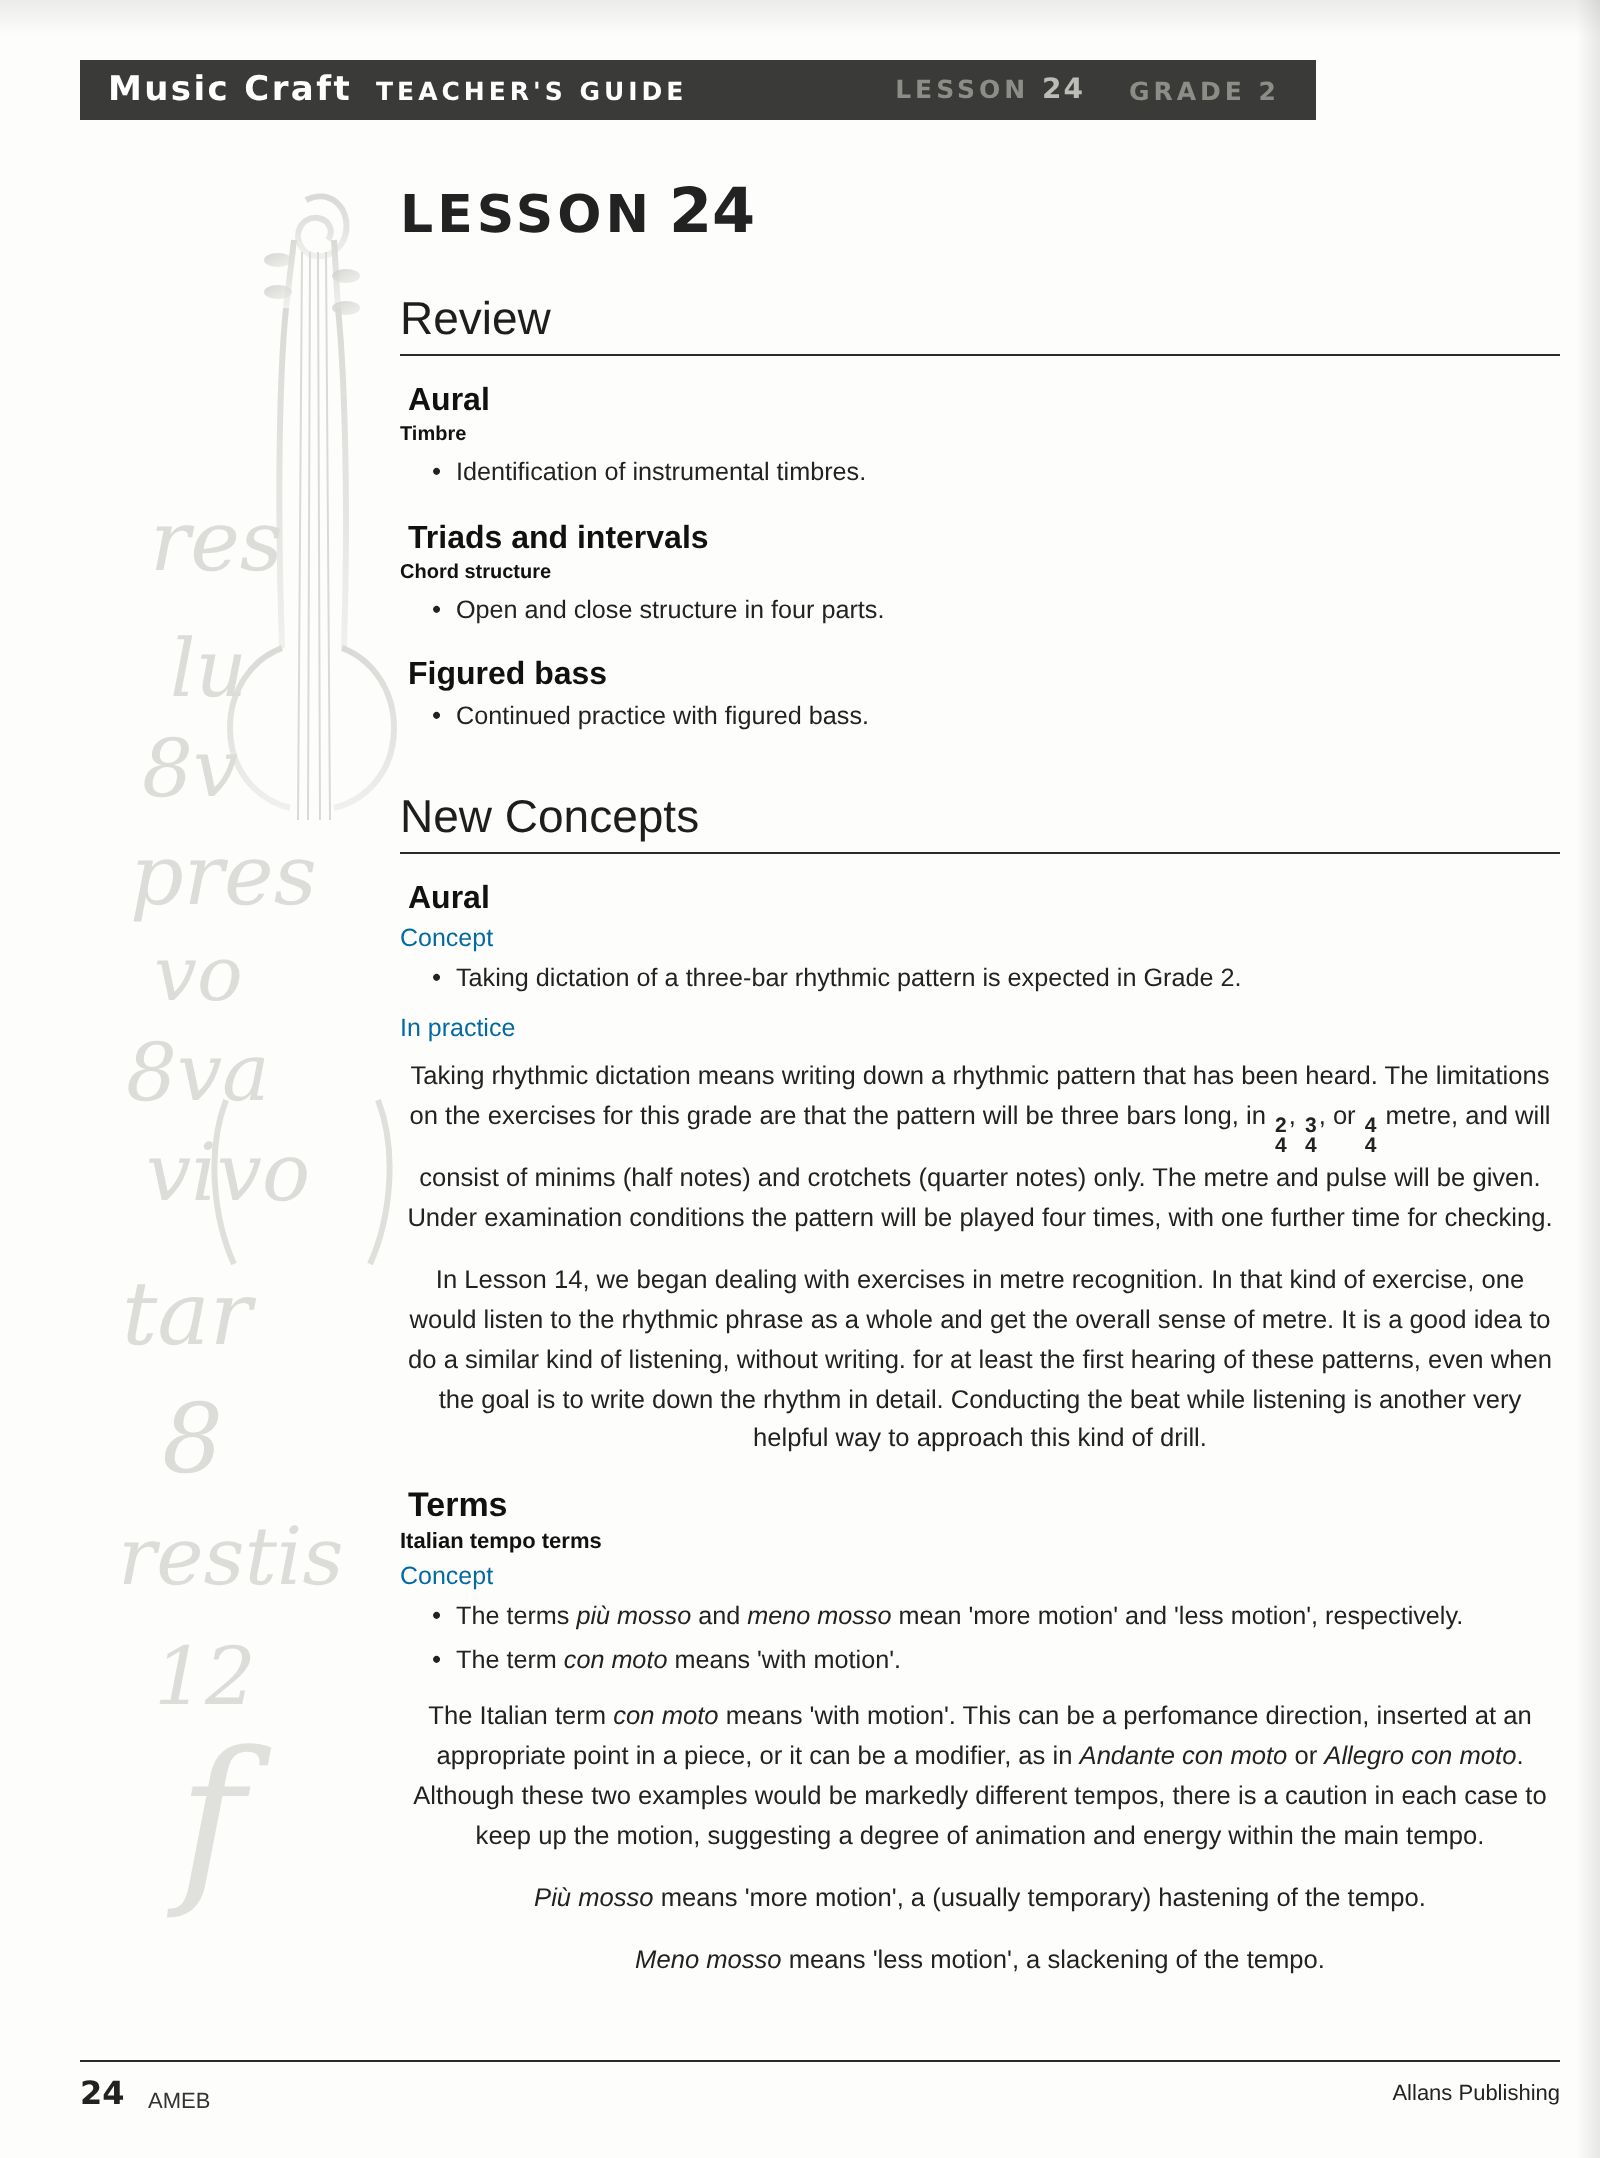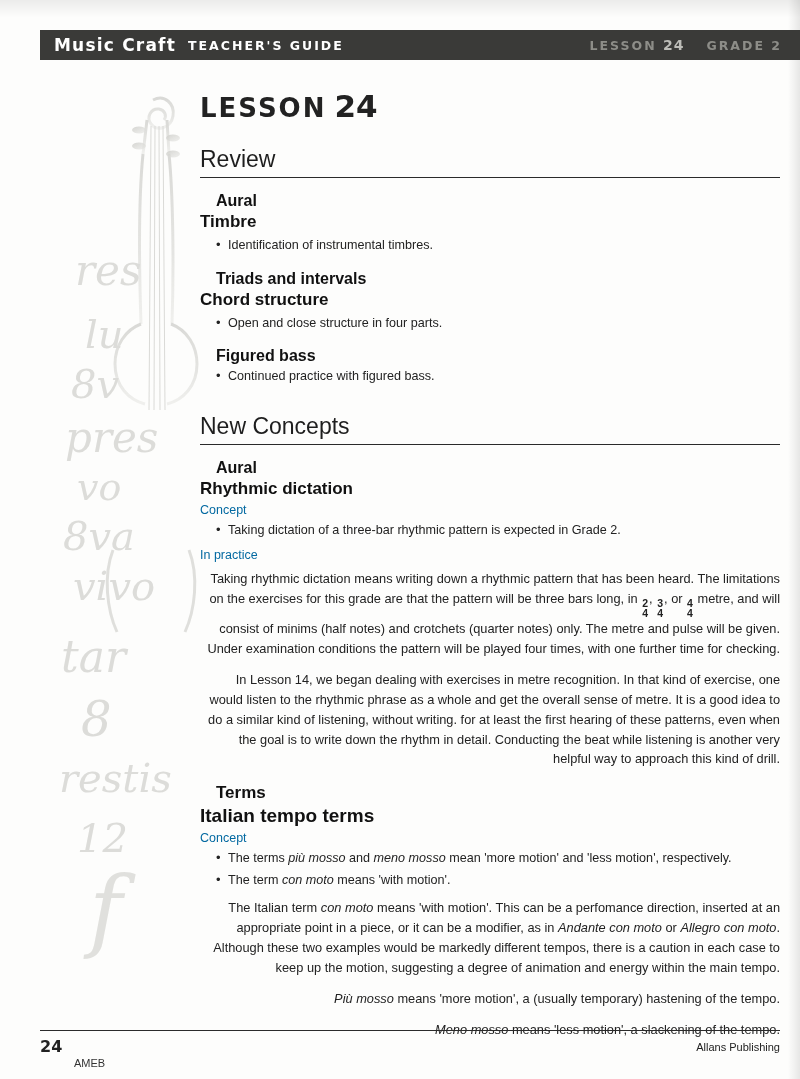--- a/index.html
+++ b/index.html
@@ -19,21 +19,21 @@
     position: absolute;
     inset: 0;
     background: #fdfdfc;
   }
 
   
   .header-bar {
     position: absolute;
     left: 40px;
     top: 30px;
-    width: 760px;
+    width: 618px;
     height: 30px;
     background: #3a3a38;
     display: flex;
     align-items: center;
     padding: 0 14px;
     box-sizing: border-box;
   }
   .header-title {
     color: #ffffff;
     font-size: 17px;
@@ -108,28 +108,28 @@
     margin: 0 0 4px 0;
     font-family: "Liberation Sans", sans-serif;
   }
   .rule {
     border-bottom: 1.3px solid #2a2a2a;
     margin-bottom: 12px;
   }
   h3.sub {
     font-size: 15px;
     font-weight: bold;
-    margin: 14px 0 2px 16px;
+    margin: 14px 0 2px 4px;
     color: #111;
   }
   h3.sub.big {
     font-size: 16px;
   }
   h4.subsub {
-    font-size: 17px;
+    font-size: 10px;
     font-weight: bold;
     margin: 2px 0 4px 0;
     color: #111;
   }
   h5.concept {
     font-size: 12.5px;
     font-weight: normal;
     margin: 3px 0 4px 0;
     color: #0369a1;
   }
@@ -152,21 +152,21 @@
     left: 0;
     top: -1px;
     font-size: 13px;
     color: #222;
   }
   p.body {
     font-size: 12.8px;
     line-height: 1.56;
     margin: 7px 0 11px 0;
     color: #222;
-    text-align: right;
+    text-align: center;
   }
   .spacer-lg { height: 18px; }
   i { font-style: italic; }
 
   
   .frac {
     display: inline-flex;
     flex-direction: column;
     align-items: center;
     justify-content: center;
@@ -197,21 +197,21 @@
     left: 0;
     top: 7px;
     font-size: 16px;
     font-weight: bold;
     color: #222;
     font-family: "DejaVu Sans", sans-serif;
   }
   .footer-org {
     position: absolute;
     left: 34px;
-    top: 27px;
+    top: 15px;
     font-size: 11px;
     color: #333;
   }
   .footer-pub {
     position: absolute;
     right: 0;
     top: 11px;
     font-size: 11px;
     color: #222;
   }
@@ -330,42 +330,41 @@
     <ul class="bullets">
       <li>Continued practice with figured bass.</li>
     </ul>
 
     <div class="spacer-lg"></div>
 
     <h2 class="section">New Concepts</h2>
     <div class="rule"></div>
 
     <h3 class="sub big">Aural</h3>
-    <h4 class="subsub">Rhythmic dictation</h4>
     <h5 class="concept">Concept</h5>
     <ul class="bullets">
       <li>Taking dictation of a three-bar rhythmic pattern is expected in Grade 2.</li>
     </ul>
 
     <h5 class="concept">In practice</h5>
     <p class="body"><span>Taking rhythmic dictation means writing down a rhythmic pattern that has been heard. The limitations on the exercises for this grade are that the pattern will be three bars long, in </span><span class="frac">
           <span>2</span>
           <span>4</span>
         </span><span>, </span><span class="frac">
           <span>3</span>
           <span>4</span>
         </span><span>, or </span><span class="frac">
           <span>4</span>
           <span>4</span>
         </span><span> metre, and will consist of minims (half notes) and crotchets (quarter notes) only. The metre and pulse will be given. Under examination conditions the pattern will be played four times, with one further time for checking.</span></p>
 
     <p class="body">In Lesson 14, we began dealing with exercises in metre recognition. In that kind of exercise, one would listen to the rhythmic phrase as a whole and get the overall sense of metre. It is a good idea to do a similar kind of listening, without writing. for at least the first hearing of these patterns, even when the goal is to write down the rhythm in detail. Conducting the beat while listening is another very helpful way to approach this kind of drill.</p>
 
     <h3 class="sub big" style="font-size:17px;">Terms</h3>
-    <h4 class="subsub" style="font-size:19px;">Italian tempo terms</h4>
+    <h4 class="subsub" style="font-size:11px;">Italian tempo terms</h4>
     <h5 class="concept">Concept</h5>
     <ul class="bullets">
       <li><span>The terms </span><i>più mosso</i><span> and </span><i>meno mosso</i><span> mean 'more motion' and 'less motion', respectively.</span></li>
       <li><span>The term </span><i>con moto</i><span> means 'with motion'.</span></li>
     </ul>
 
     <p class="body"><span>The Italian term </span><i>con moto</i><span> means 'with motion'. This can be a perfomance direction, inserted at an appropriate point in a piece, or it can be a modifier, as in </span><i>Andante con moto</i><span> or </span><i>Allegro con moto</i><span>. Although these two examples would be markedly different tempos, there is a caution in each case to keep up the motion, suggesting a degree of animation and energy within the main tempo.</span></p>
 
     <p class="body"><i>Più mosso</i><span> means 'more motion', a (usually temporary) hastening of the tempo.</span></p>
 

